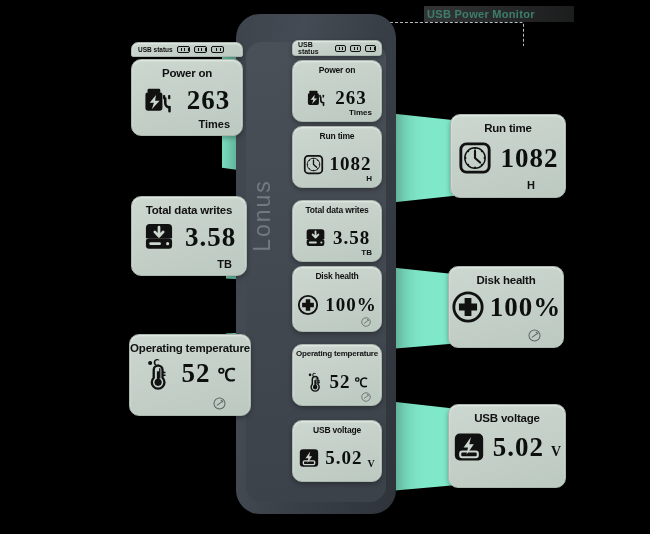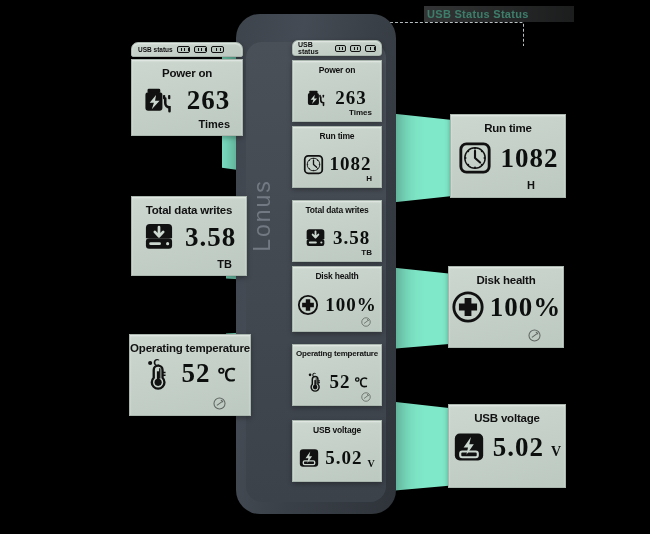--- a/index.html
+++ b/index.html
@@ -45,21 +45,21 @@
   .brand{
     position:absolute; left:-34px; top:188px; width:120px;
     transform:rotate(-90deg); transform-origin:center;
     color:#7b828b; font-size:23px; font-weight:400; letter-spacing:2px;
     text-align:center; opacity:.85; pointer-events:none;
   }
 
   
   .lcd{
     background:linear-gradient(165deg,#ccd7cf,#bcc9c0);
-    border:1px solid #a9b6ad; border-radius:0;
+    border:1px solid #a9b6ad; border-radius:10px;
     box-shadow:inset 0 1px 2px rgba(255,255,255,.55), 0 2px 5px rgba(0,0,0,.30);
     position:relative;
   }
   .lcd-title{
     text-align:center; font-weight:700; color:#111; letter-spacing:-.2px;
     white-space:nowrap;
   }
   .digits{
     font-family:Liberation Serif, serif; font-weight:700; color:#0c0f0d;
     letter-spacing:1px;
@@ -102,21 +102,21 @@
 <div id="stage">
 
   <div class="ribbon" style="left:222px;top:40px;width:60px;height:136px;clip-path:polygon(0 6%,100% 0,100% 100%,0 94%);"></div>
   <div class="ribbon" style="left:378px;top:112px;width:86px;height:92px;clip-path:polygon(0 0,100% 10%,100% 90%,0 100%);"></div>
   <div class="ribbon" style="left:226px;top:196px;width:58px;height:86px;clip-path:polygon(0 4%,100% 0,100% 100%,0 96%);"></div>
   <div class="ribbon" style="left:378px;top:266px;width:80px;height:84px;clip-path:polygon(0 0,100% 10%,100% 92%,0 100%);"></div>
   <div class="ribbon" style="left:226px;top:330px;width:58px;height:88px;clip-path:polygon(0 4%,100% 0,100% 100%,0 96%);"></div>
   <div class="ribbon" style="left:378px;top:400px;width:82px;height:92px;clip-path:polygon(0 0,100% 10%,100% 92%,0 100%);"></div>
 
   <div class="dash-line"></div>
-  <div class="top-label">USB Status Status</div>
+  <div class="top-label">USB Power Monitor</div>
 
   <div class="device">
     <div class="device-inner"></div>
     <div class="brand">Lonus</div>
   </div>
 
   <div class="lcd" style="position:absolute;left:292px;top:40px;width:90px;height:16px;border-radius:6px 6px 3px 3px;">
     <div class="usbstatus" style="padding:0 5px;height:100%;">
       <span class="lbl" style="font-size:7px;">USB status</span>
       <span class="seg" style="width:12px;height:7px;">

